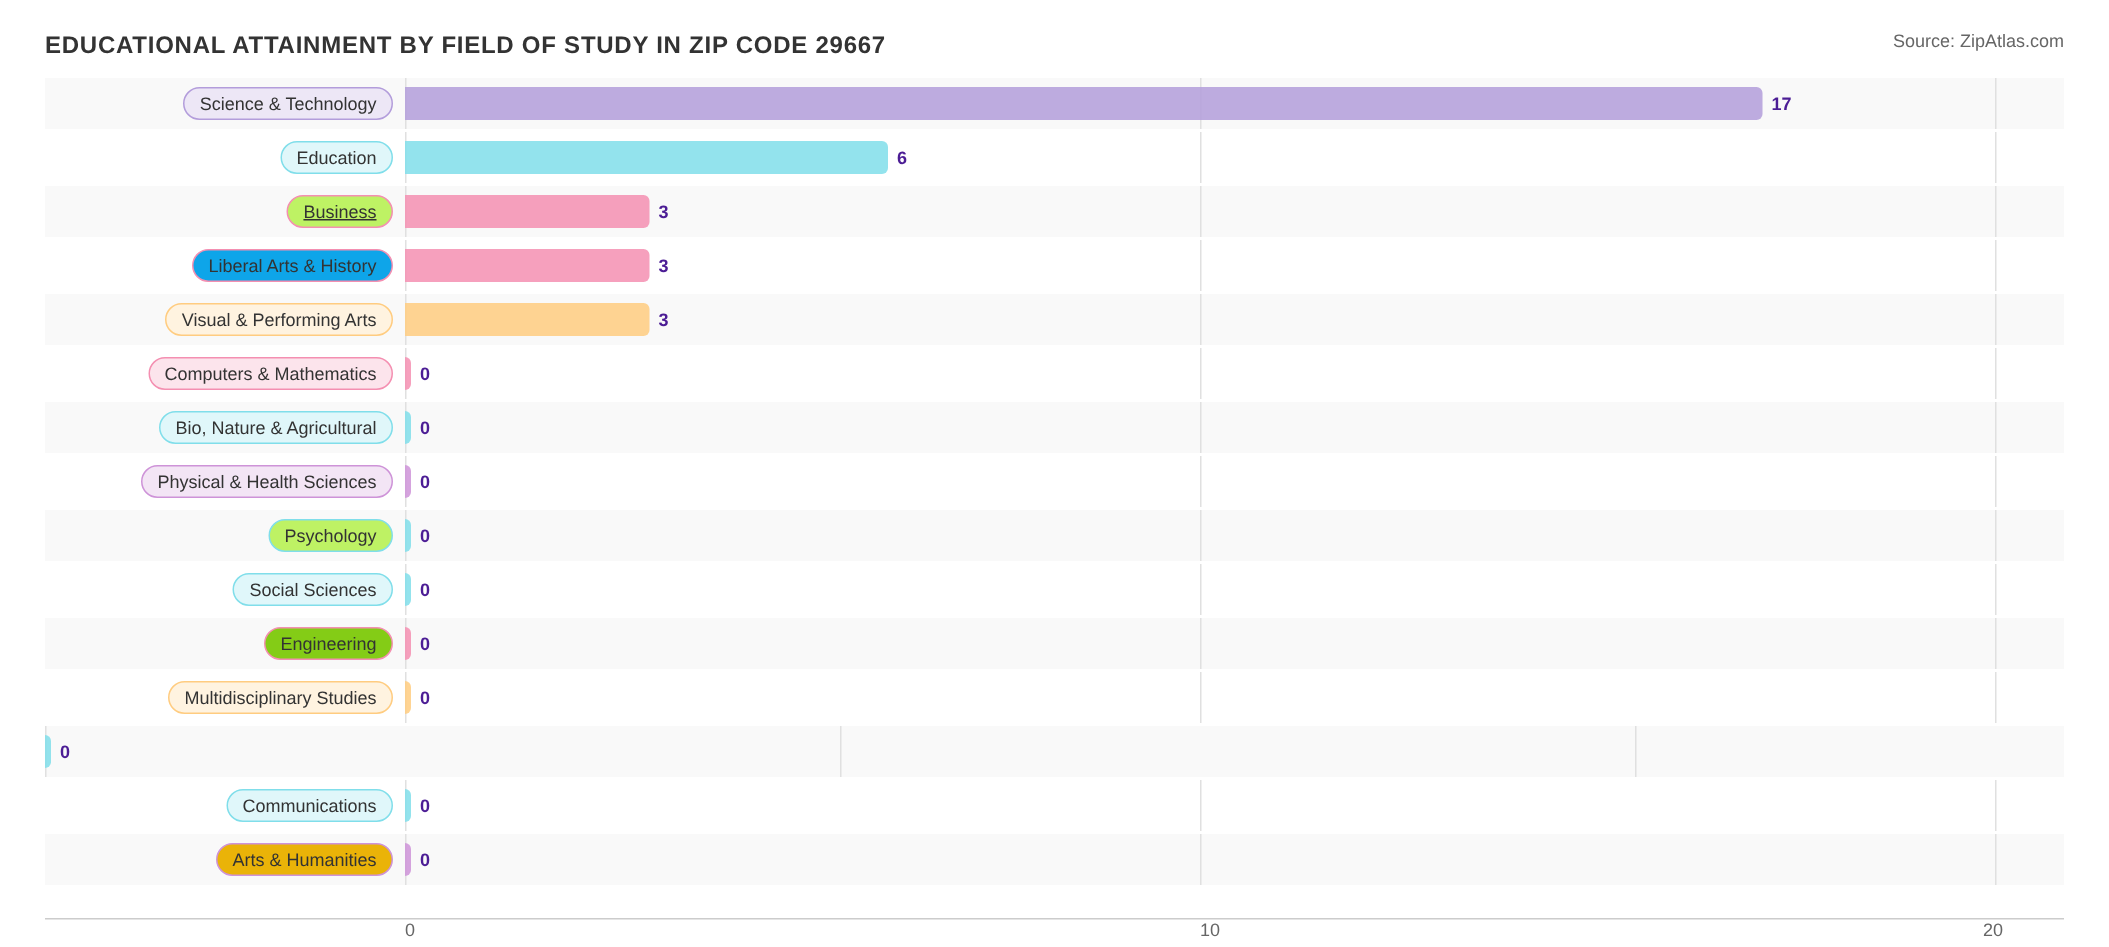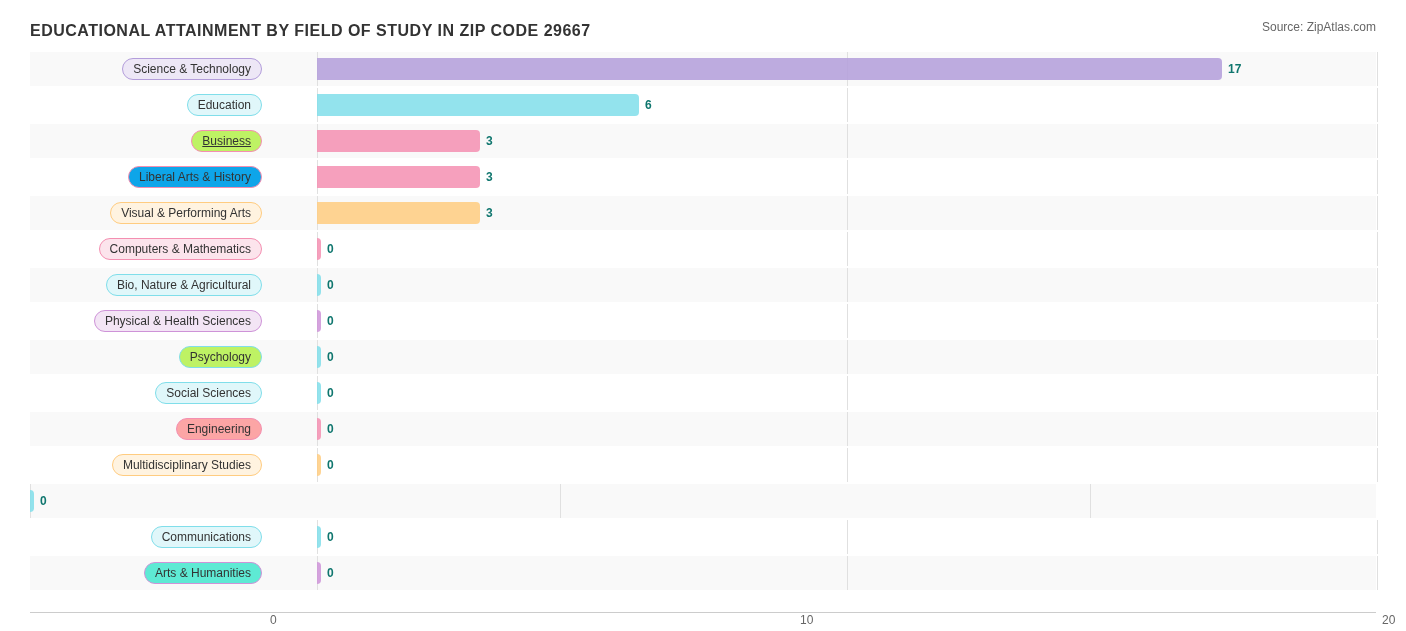--- a/index.html
+++ b/index.html
@@ -36,21 +36,20 @@
       width: 100%;
       border-bottom: 1px solid #ccc;
       padding-bottom: 20px;
     }
     .bar-row {
       display: flex;
       align-items: center;
       height: 34px;
       margin-bottom: 2px;
       position: relative;
-      gap: 47px;
     }
     .bar-row:nth-child(odd) {
       background: #f9f9f9;
     }
     .bar-row:nth-child(even) {
       background: #fff;
     }
     .bar-label {
       width: 240px;
       min-width: 240px;
@@ -79,21 +78,21 @@
       position: relative;
     }
     .bar-fill {
       height: 22px;
       border-radius: 0 4px 4px 0;
       display: flex;
       align-items: center;
     }
     .bar-value {
       font-size: 12px;
-      color: #0f766e;
+      color: #4c1d95;
       margin-left: 6px;
       font-weight: bold;
     }
     .x-tick {
       font-size: 12px;
       color: #666;
       position: absolute;
     }
     .x-axis-container {
       position: relative;
@@ -232,21 +231,21 @@
         <div class="bar-track">
           <div style="position: absolute; left: 0px; top: 0px; bottom: 0px; width: 1px; background: rgb(224, 224, 224); pointer-events: none;"></div>
           <div style="position: absolute; left: 530px; top: 0px; bottom: 0px; width: 1px; background: rgb(224, 224, 224); pointer-events: none;"></div>
           <div style="position: absolute; left: 1060px; top: 0px; bottom: 0px; width: 1px; background: rgb(224, 224, 224); pointer-events: none;"></div>
           <div class="bar-fill" style="width: 4px; min-width: 4px; background: rgb(128, 222, 234); opacity: 0.85;"></div>
           <span class="bar-value">0</span>
         </div>
       </div>
       <div class="bar-row">
         <div class="bar-label">
-          <span class="label-pill" style="background: #fca5a5; border: 1px solid rgb(244, 143, 177);">Engineering</span>
+          <span class="label-pill" style="background: #84cc16; border: 1px solid rgb(244, 143, 177);">Engineering</span>
         </div>
         <div class="bar-track">
           <div style="position: absolute; left: 0px; top: 0px; bottom: 0px; width: 1px; background: rgb(224, 224, 224); pointer-events: none;"></div>
           <div style="position: absolute; left: 530px; top: 0px; bottom: 0px; width: 1px; background: rgb(224, 224, 224); pointer-events: none;"></div>
           <div style="position: absolute; left: 1060px; top: 0px; bottom: 0px; width: 1px; background: rgb(224, 224, 224); pointer-events: none;"></div>
           <div class="bar-fill" style="width: 4px; min-width: 4px; background: rgb(244, 143, 177); opacity: 0.85;"></div>
           <span class="bar-value">0</span>
         </div>
       </div>
       <div class="bar-row">
@@ -277,29 +276,29 @@
         <div class="bar-track">
           <div style="position: absolute; left: 0px; top: 0px; bottom: 0px; width: 1px; background: rgb(224, 224, 224); pointer-events: none;"></div>
           <div style="position: absolute; left: 530px; top: 0px; bottom: 0px; width: 1px; background: rgb(224, 224, 224); pointer-events: none;"></div>
           <div style="position: absolute; left: 1060px; top: 0px; bottom: 0px; width: 1px; background: rgb(224, 224, 224); pointer-events: none;"></div>
           <div class="bar-fill" style="width: 4px; min-width: 4px; background: rgb(128, 222, 234); opacity: 0.85;"></div>
           <span class="bar-value">0</span>
         </div>
       </div>
       <div class="bar-row">
         <div class="bar-label">
-          <span class="label-pill" style="background: #5eead4; border: 1px solid rgb(206, 147, 216);">Arts &amp; Humanities</span>
+          <span class="label-pill" style="background: #eab308; border: 1px solid rgb(206, 147, 216);">Arts &amp; Humanities</span>
         </div>
         <div class="bar-track">
           <div style="position: absolute; left: 0px; top: 0px; bottom: 0px; width: 1px; background: rgb(224, 224, 224); pointer-events: none;"></div>
           <div style="position: absolute; left: 530px; top: 0px; bottom: 0px; width: 1px; background: rgb(224, 224, 224); pointer-events: none;"></div>
           <div style="position: absolute; left: 1060px; top: 0px; bottom: 0px; width: 1px; background: rgb(224, 224, 224); pointer-events: none;"></div>
           <div class="bar-fill" style="width: 4px; min-width: 4px; background: rgb(206, 147, 216); opacity: 0.85;"></div>
           <span class="bar-value">0</span>
         </div>
       </div>
     </div>
   <div class="x-axis-container" id="x-axis">
   <span class="x-tick" style="left: 0px;">0</span>
       <span class="x-tick" style="left: 530px;">10</span>
-      <span class="x-tick" style="left: 1112px;">20</span>
+      <span class="x-tick" style="left: 1052px;">20</span>
     </div>
 </div>
 
 </body></html>

